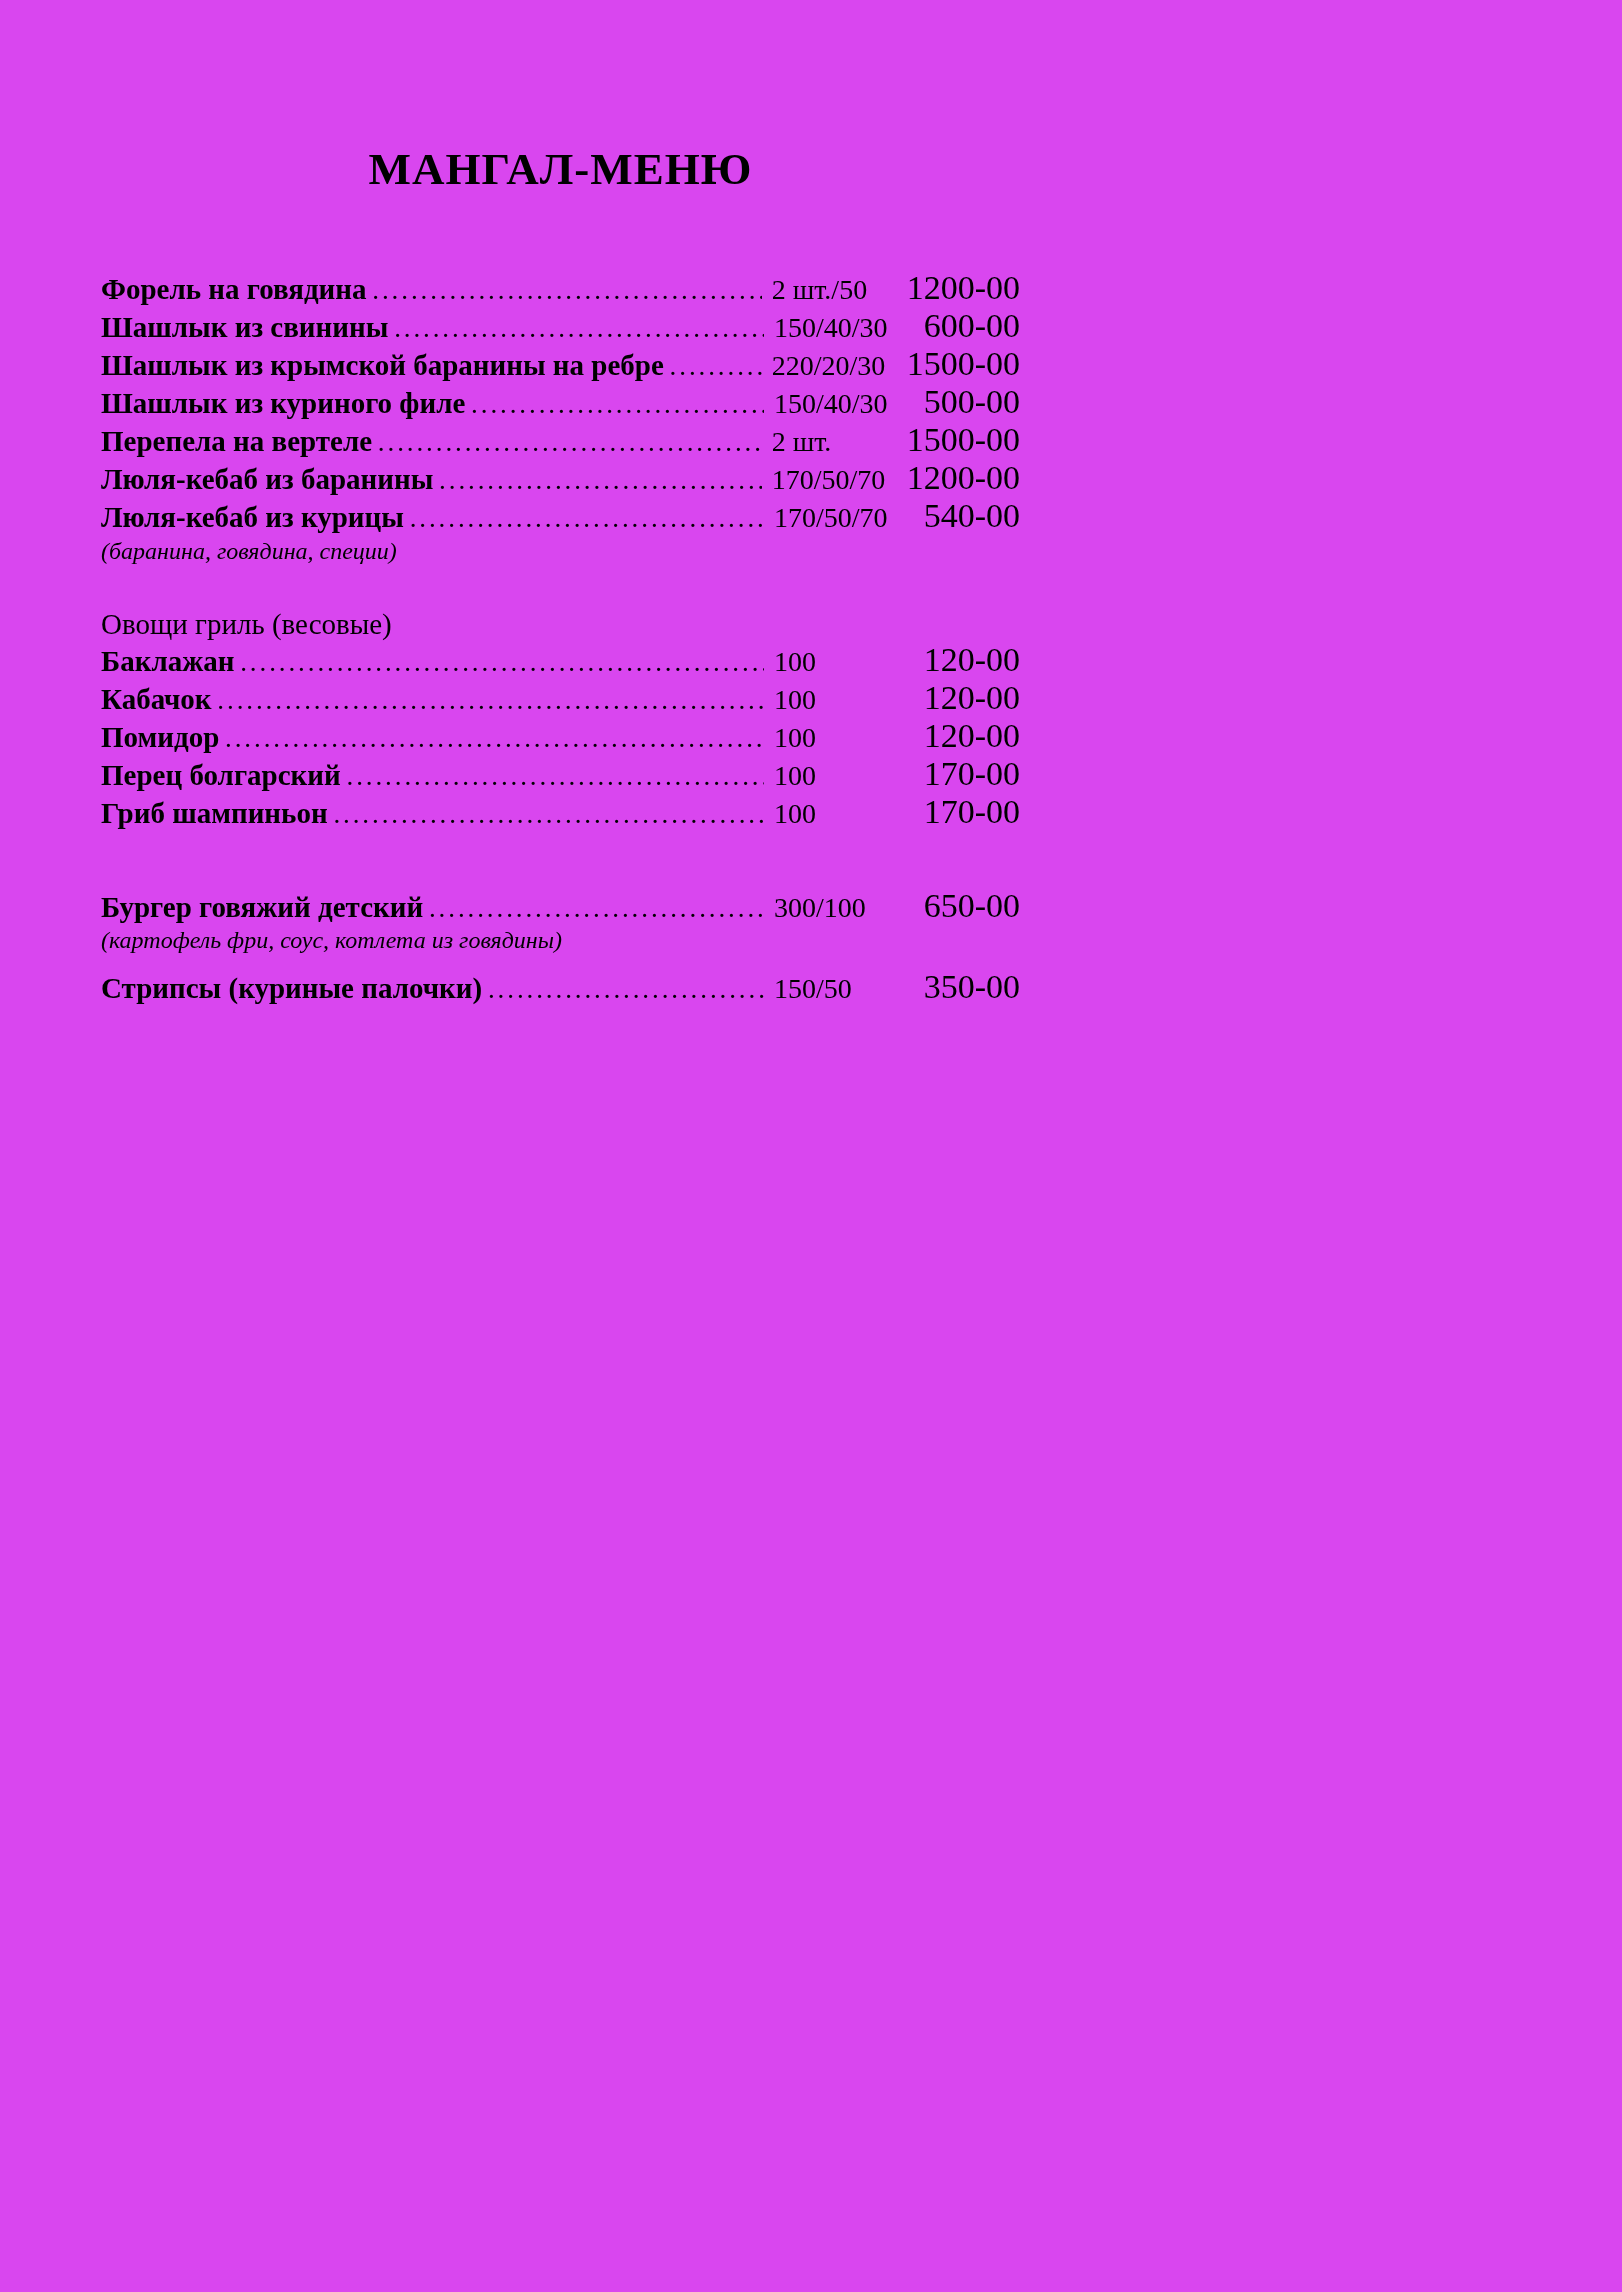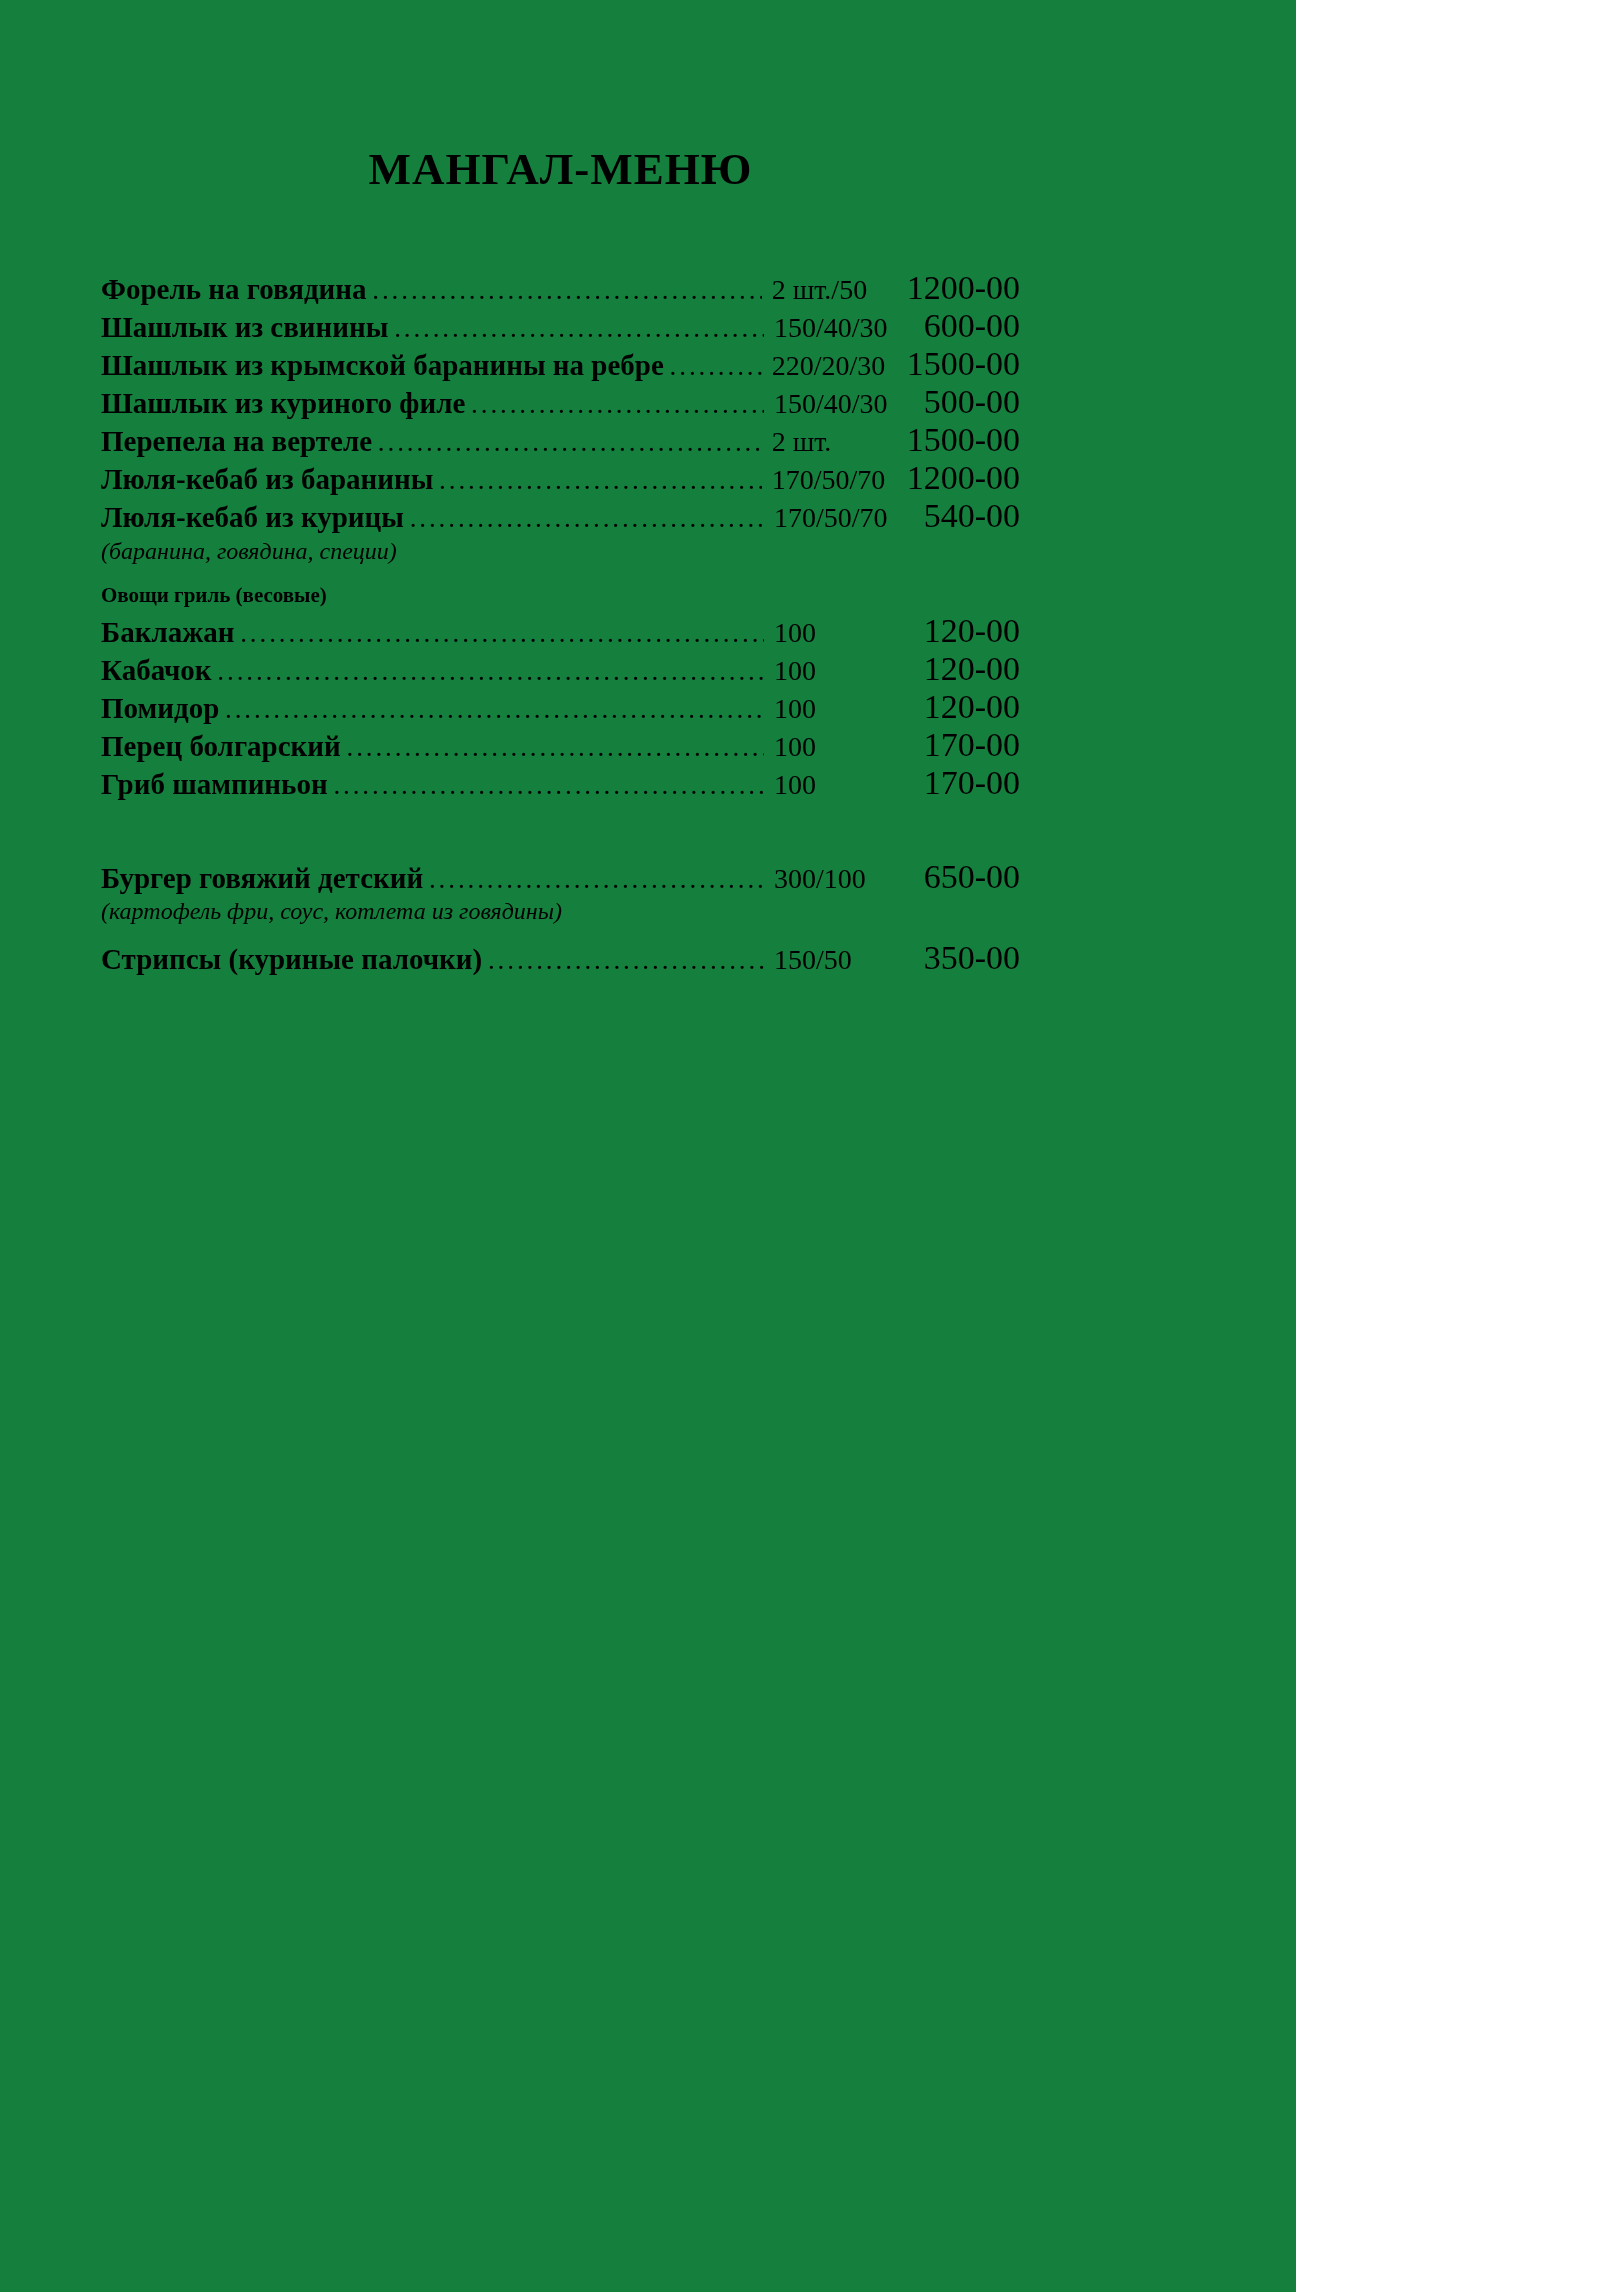--- a/index.html
+++ b/index.html
@@ -2,23 +2,23 @@
 <html><head>
 <meta charset="utf-8">
 <style>
   html, body {
     margin: 0;
     padding: 0;
     background: #ffffff;
   }
   .page {
     position: relative;
-    width: 1296px;
+    width: 1622px;
     height: 2292px;
-    background: #15803d;
+    background: #d946ef;
     color: #000000;
     font-family: "Liberation Serif", serif;
     overflow: hidden;
   }
   .content {
     position: absolute;
     left: 101px;
     top: 0;
     width: 919px;
   }
@@ -69,23 +69,23 @@
     text-align: right;
     white-space: nowrap;
   }
   .note {
     font-size: 24px;
     font-style: italic;
     line-height: 31px;
   }
   .note.kids-note { line-height: 29px; margin-bottom: 13.5px; }
   .subsection-title {
-    margin-top: 10px;
-    font-size: 21px;
-    font-weight: bold;
+    margin-top: 39px;
+    font-size: 29px;
+    font-weight: normal;
     line-height: 36px;
   }
   .strips-row { margin-top: 9.7px; }
 </style>
 </head>
 <body>
 
 <div class="page">
   <div class="content">
 

